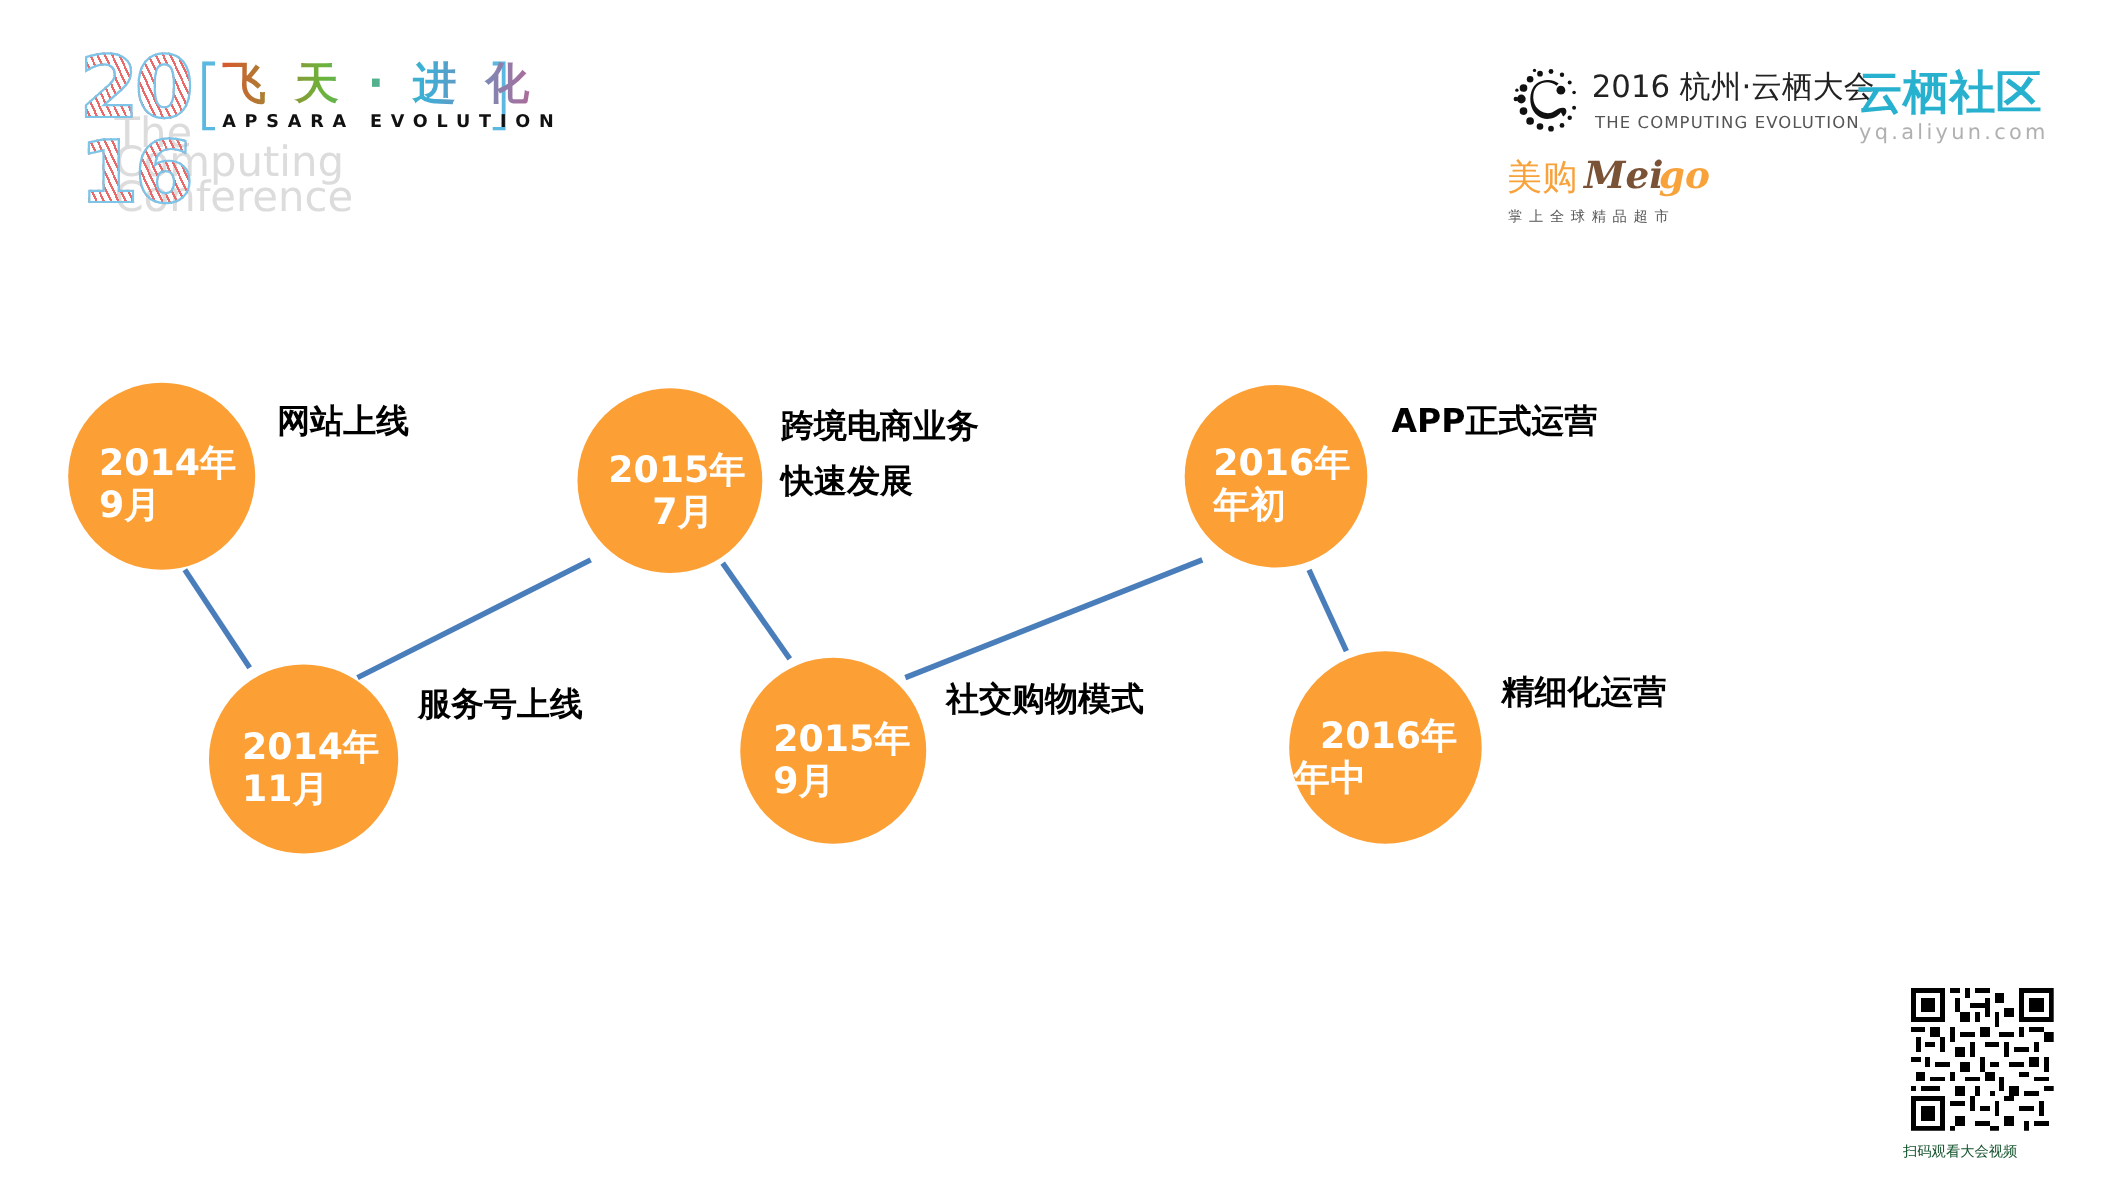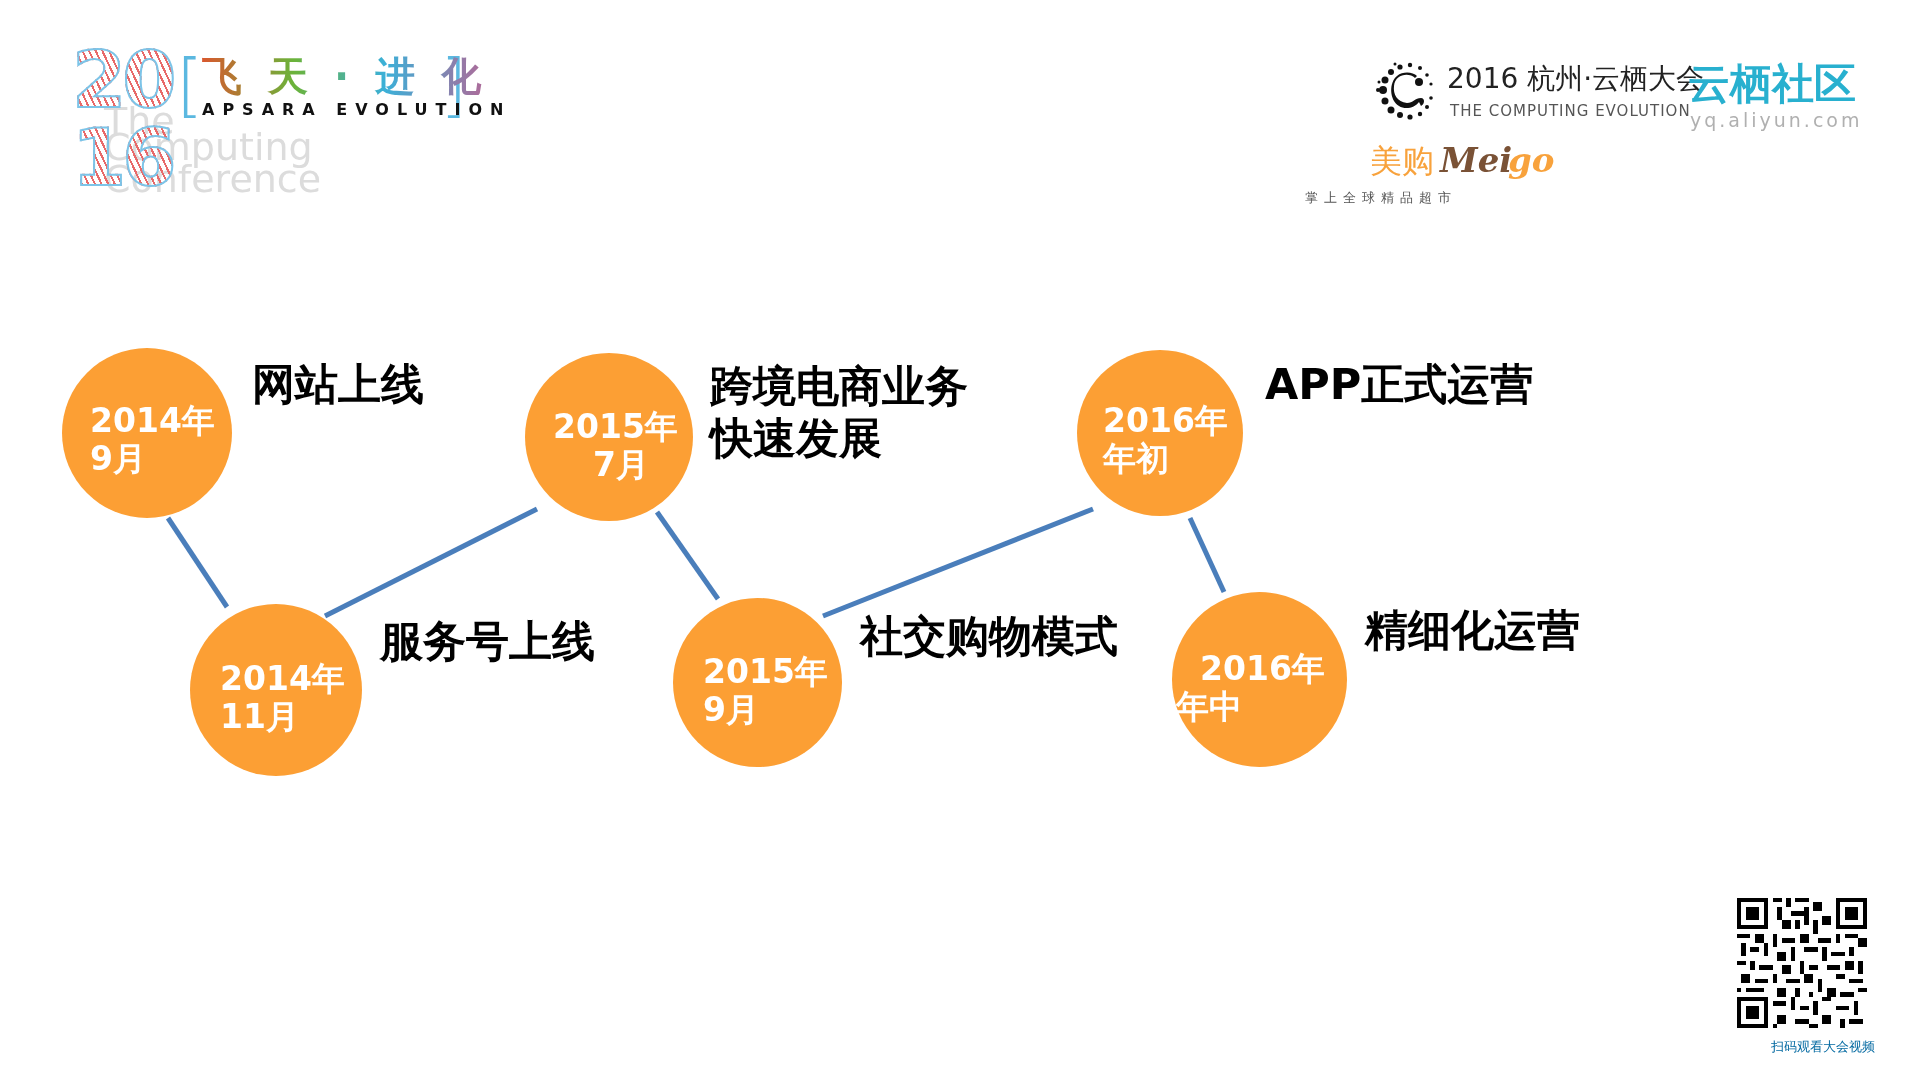--- a/index.html
+++ b/index.html
@@ -20,25 +20,25 @@
   .yq-title { position:absolute; font-size:42px; color:#28b0cf; font-weight:bold; line-height:44px; }
   .yq-url { position:absolute; font-size:19px; color:#b0b0b0; letter-spacing:3px; line-height:20px; }
   .meigo-cn { position:absolute; font-size:32px; color:#f8a23c; line-height:34px; }
   .meigo-en { position:absolute; font-size:34px; font-style:italic; font-weight:bold; line-height:34px; font-family:"DejaVu Serif",serif; }
   .meigo-slogan { position:absolute; font-size:13px; color:#555; letter-spacing:6px; line-height:14px; }
   
   svg.lines { position:absolute; left:0; top:0; }
   .node { position:absolute; border-radius:50%; background:#fc9f34; }
   .node-date { position:absolute; color:#ffffff; font-weight:bold; font-size:33px; line-height:38px; white-space:nowrap;
                font-family:"DejaVu Sans","Liberation Sans",sans-serif; }
-  .event { position:absolute; color:#000000; font-weight:bold; font-size:43px; line-height:48px; white-space:nowrap;
+  .event { position:absolute; color:#000000; font-weight:bold; font-size:30px; line-height:48px; white-space:nowrap;
            font-family:"DejaVu Sans","Liberation Sans",sans-serif; }
   
   .qr { position:absolute; left:1737px; top:898px; width:130px; height:130px; }
-  .qr-caption { position:absolute; left:1730px; top:1038px; width:145px; text-align:right; font-size:13px; color:#0369a1; }
+  .qr-caption { position:absolute; left:1730px; top:1038px; width:145px; text-align:left; font-size:13px; color:#14532d; }
 </style>
 </head>
 <body>
 
 <div>
   <div class="conf-grey" style="left:104px;top:98px;">The</div>
   <div class="conf-grey" style="left:104px;top:124px;">Computing</div>
   <div class="conf-grey" style="left:104px;top:156px;">Conference</div>
   <div class="yr yr-stripe" style="left:72px;top:44px;">20</div>
   <div class="yr yr-stripe" style="left:72px;top:122px;">16</div>
@@ -77,21 +77,21 @@
   <div class="conf-sub" style="left:1450px;top:103px;">THE COMPUTING EVOLUTION</div>
 </div>
 <div>
   <div class="yq-title" style="left:1688px;top:62px;">云栖社区</div>
   <div class="yq-url" style="left:1690px;top:110px;">yq.aliyun.com</div>
 </div>
 <div>
   <div class="meigo-cn" style="left:1370px;top:144px;">美购</div>
   <div class="meigo-en" style="left:1440px;top:143px;color:#7a5236;">Mei</div>
   <div class="meigo-en" style="left:1497px;top:143px;color:#f8a23c;margin-left:11px;">go</div>
-  <div class="meigo-slogan" style="left:1305px;top:191px;">掌上全球精品超市</div>
+  <div class="meigo-slogan" style="left:1371px;top:191px;">掌上全球精品超市</div>
 </div>
 
 <svg class="lines" width="1919" height="1079">
   <g stroke="#4a7ebb" stroke-width="5" stroke-linecap="butt">
     <line x1="168" y1="518" x2="227" y2="607"></line>
     <line x1="325" y1="616" x2="537" y2="509"></line>
     <line x1="657" y1="512" x2="718" y2="599"></line>
     <line x1="823" y1="616" x2="1093" y2="509"></line>
     <line x1="1190" y1="518" x2="1224" y2="592"></line>
   </g>

